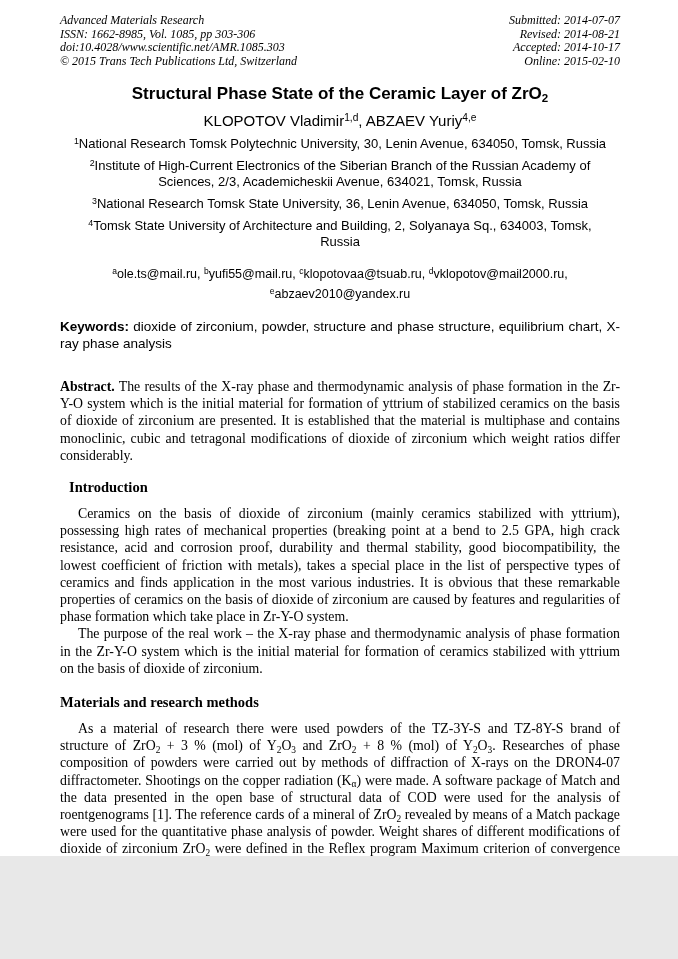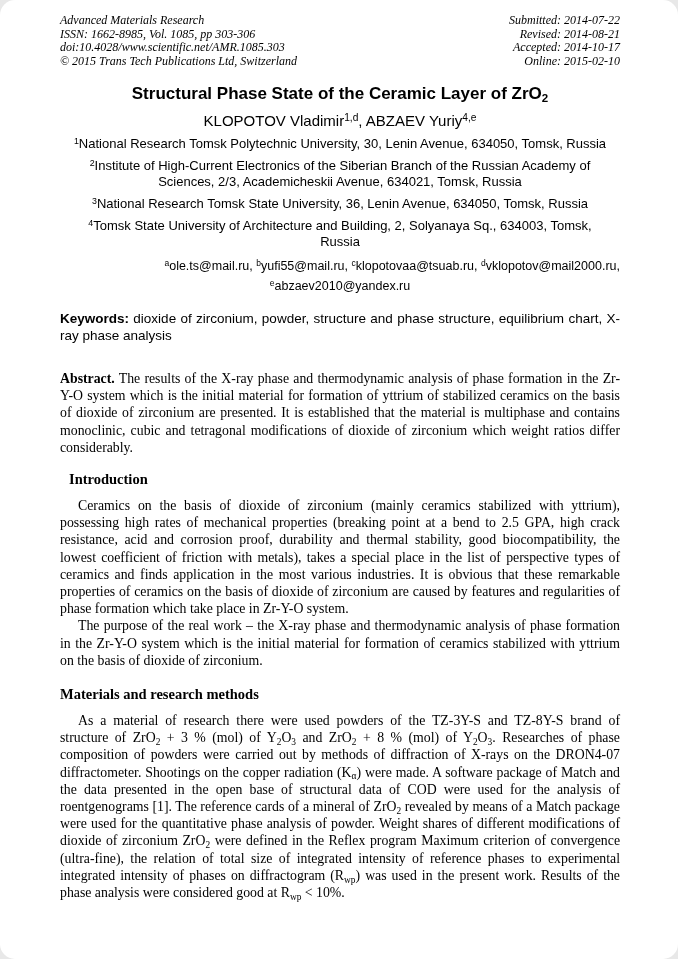--- a/index.html
+++ b/index.html
@@ -1,21 +1,20 @@
 <!DOCTYPE html>
 <html><head>
 <meta charset="utf-8">
 <style>
   html,body{margin:0;padding:0;background:#e8e8e8;}
   .page{
-    width:678px;height:959px;box-sizing:border-box;
+    width:678px;height:856px;box-sizing:border-box;
     margin:0 auto;background:#ffffff;color:#000;
     padding:14px 58px 0 60px;overflow:hidden;
     font-family:"Liberation Serif", serif;
-    border-radius:15px;
   }
   
   .masthead{display:flex;justify-content:space-between;
     font-family:"Liberation Serif", serif;font-style:italic;
     font-size:12px;line-height:13.5px;}
   .mast-left{text-align:left;}
   .mast-right{text-align:right;}
   
   h1.title{
     font-family:"Liberation Sans", sans-serif;font-weight:bold;
@@ -24,21 +23,21 @@
   p.authors{
     font-family:"Liberation Sans", sans-serif;font-size:15px;
     line-height:19px;text-align:center;margin:7px 0 0 0;}
   p.authors:nth-of-type(2){margin-top:0;}
   p.affil{
     font-family:"Liberation Sans", sans-serif;font-size:13px;
     line-height:16px;text-align:center;margin:6px 8px 0 8px;}
   p.emails{
     font-family:"Liberation Sans", sans-serif;font-size:12.5px;
     line-height:16px;text-align:center;margin:4px 0 0 0;}
-  p.emails.first{margin-top:8px;text-align:right;}
+  p.emails.first{margin-top:16px;}
   p.keywords{
     font-family:"Liberation Sans", sans-serif;font-size:13.5px;
     line-height:16.5px;text-align:justify;margin:17px 0 0 0;}
   
   p.body{font-size:13.8px;line-height:17.2px;text-align:justify;margin:0;}
   p.abstract{margin-top:26px;}
   p.indent{text-indent:18px;}
   h2.sect{font-size:14.5px;line-height:17px;font-weight:bold;margin:17px 0 9px 0;}
   h2.sect.first{margin-top:15px;margin-left:9px;}
   sup{font-size:0.68em;line-height:0;vertical-align:baseline;position:relative;top:-0.45em;}
@@ -50,21 +49,21 @@
 <div class="page">
 
   <div class="masthead">
     <div class="mast-left">
       <div>Advanced Materials Research</div>
       <div>ISSN: 1662-8985, Vol. 1085, pp 303-306</div>
       <div>doi:10.4028/www.scientific.net/AMR.1085.303</div>
       <div>© 2015 Trans Tech Publications Ltd, Switzerland</div>
     </div>
     <div class="mast-right">
-      <div>Submitted: 2014-07-22</div>
+      <div>Submitted: 2014-07-07</div>
       <div>Revised: 2014-08-21</div>
       <div>Accepted: 2014-10-17</div>
       <div>Online: 2015-02-10</div>
     </div>
   </div>
 
   <h1 class="title">Structural Phase State of the Ceramic Layer of ZrO<sub>2</sub></h1>
 
   <p class="authors">KLOPOTOV Vladimir<sup>1,d</sup>, ABZAEV Yuriy<sup>4,e</sup></p>
 

